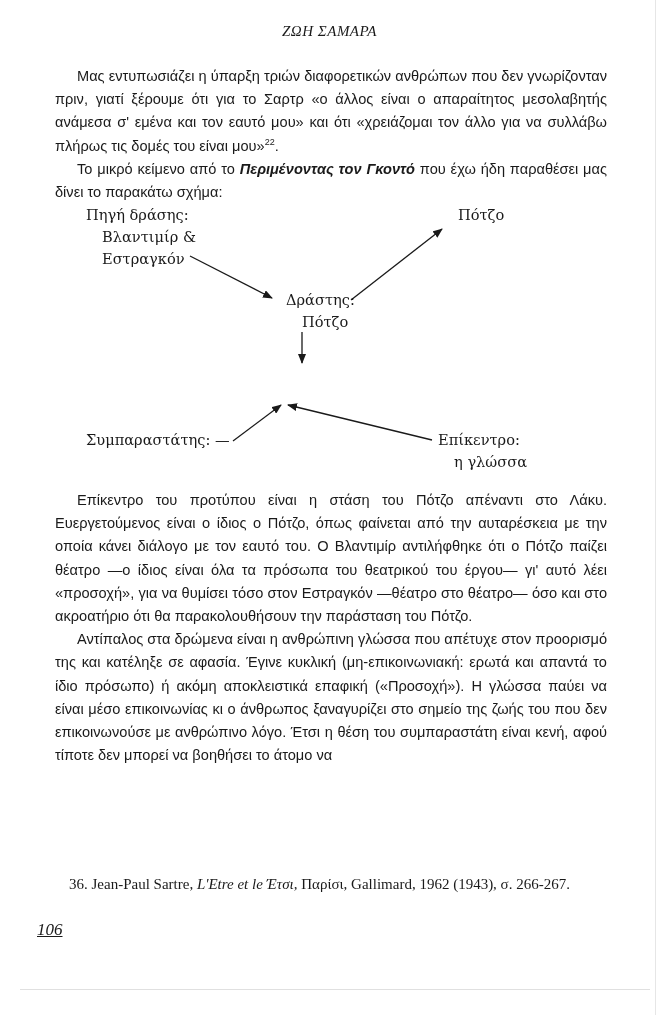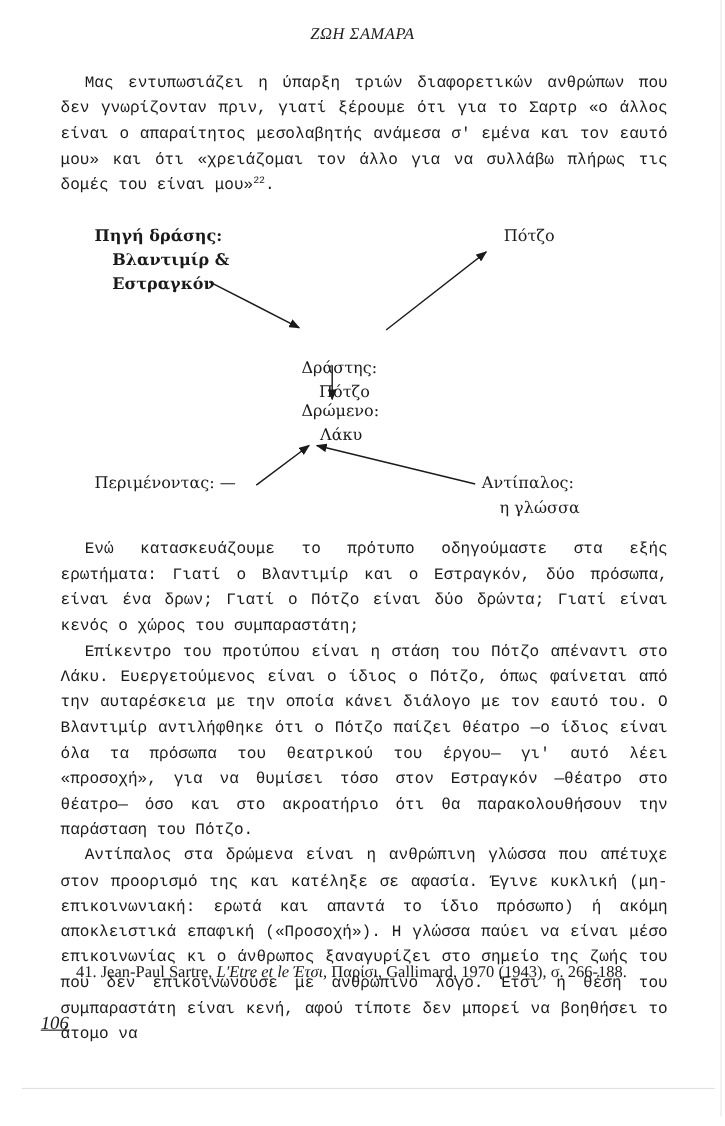--- a/index.html
+++ b/index.html
@@ -1,21 +1,21 @@
 <!DOCTYPE html>
 <html><head>
   <meta charset="utf-8">
   <style>
     html, body { margin: 0; padding: 0; background: #ffffff; }
     body { width: 659px; height: 1024px; position: relative; overflow: hidden; font-family: "DejaVu Serif", "Liberation Serif", serif; color: #1a1a1a; }
     .page { position: absolute; left: 0; top: 0; width: 659px; height: 998px; background: #fff; }
     .page-edge-right { position: absolute; right: 3px; top: 0; width: 1px; height: 1015px; background: #e6e6e6; }
     .page-edge-bottom { position: absolute; left: 20px; bottom: 8px; width: 630px; height: 1px; background: #e0e0e0; }
     .running-head { position: absolute; top: 23px; left: 0; width: 659px; text-align: center; font-family: "Liberation Serif", serif; font-style: italic; font-size: 15px; letter-spacing: 0.5px; }
-    .text-block { position: absolute; left: 55px; width: 552px; font-family: Liberation Mono, monospace; font-size: 14.6px; line-height: 23.2px; text-align: justify; }
+    .text-block { position: absolute; left: 55px; width: 552px; font-family: Liberation Sans, sans-serif; font-size: 14.6px; line-height: 23.2px; text-align: justify; }
     .text-block p { margin: 0; text-indent: 22px; }
     .para1 { top: 65px; }
     .para3 { top: 489px; }
     .text-block sup { font-size: 9px; line-height: 0; vertical-align: super; }
     .text-block em { font-style: italic; font-weight: bold; }
     .diagram { position: absolute; left: 0; top: 200px; width: 659px; height: 290px; }
     .diagram svg { position: absolute; left: 0; top: 0; }
     .node { position: absolute; font-family: "DejaVu Serif", serif; font-size: 14.6px; line-height: 22px; white-space: nowrap; }
     .node .role { display: block; }
     .node .value { display: block; }
@@ -27,20 +27,21 @@
 <body>
 
 <div class="page">
   <div class="page-edge-right"></div>
   <div class="page-edge-bottom"></div>
 
   <div class="running-head">ΖΩΗ ΣΑΜΑΡΑ</div>
 
   <div class="text-block para1">
     <p><span>Μας εντυπωσιάζει η ύπαρξη τριών διαφορετικών ανθρώπων που δεν γνωρίζονταν πριν, γιατί ξέρουμε ότι για το Σαρτρ «ο άλλος είναι ο απαραίτητος μεσολαβητής ανάμεσα σ' εμένα και τον εαυτό μου» και ότι «χρειάζομαι τον άλλο για να συλλάβω πλήρως τις δομές του είναι μου»</span><sup>22</sup><span>.</span></p>
+    <p><span>Το μικρό κείμενο από το </span><em>Περιμένοντας τον Γκοντό</em><span> που έχω ήδη παραθέσει μας δίνει το παρακάτω σχήμα:</span></p>
   </div>
 
   <div class="diagram">
     <svg width="659" height="290" viewBox="0 0 659 290">
       <defs>
         <marker id="ah" markerWidth="10" markerHeight="8" refX="9" refY="4" orient="auto" markerUnits="userSpaceOnUse">
           <path d="M0,0 L10,4 L0,8 Z" fill="#1a1a1a"></path>
         </marker>
       </defs>
 
@@ -48,58 +49,53 @@
 
       <line x1="351" y1="100" x2="442" y2="29" stroke="#1a1a1a" stroke-width="1.3" marker-end="url(#ah)"></line>
 
       <line x1="302" y1="132" x2="302" y2="163" stroke="#1a1a1a" stroke-width="1.3" marker-end="url(#ah)"></line>
 
       <line x1="233" y1="241" x2="281" y2="205" stroke="#1a1a1a" stroke-width="1.3" marker-end="url(#ah)"></line>
 
       <line x1="432" y1="240" x2="288" y2="205" stroke="#1a1a1a" stroke-width="1.3" marker-end="url(#ah)"></line>
     </svg>
 
-    <div class="node" style="left:86px; top:4px;font-weight:bold;">
+    <div class="node" style="left:86px; top:4px;">
       <span class="role">Πηγή δράσης:</span>
       <span class="value" style="padding-left:16px;">Βλαντιμίρ &amp;</span>
       <span class="value" style="padding-left:16px;">Εστραγκόν</span>
     </div>
 
     <div class="node" style="left:442px; top:4px;">
       <span class="value" style="padding-left:16px;">Πότζο</span>
     </div>
 
-    <div class="node" style="left:274px; top:89px;margin-top:35px;">
+    <div class="node" style="left:286px; top:89px;">
       <span class="role">Δράστης:</span>
       <span class="value" style="padding-left:16px;">Πότζο</span>
     </div>
 
-    <div class="node" style="left:274px; top:163px;">
-      <span class="role">Δρώμενο:</span>
-      <span class="value" style="padding-left:17px;">Λάκυ</span>
-    </div>
 
     <div class="node" style="left:86px; top:229px;">
-      <span>Περιμένοντας:</span>
+      <span>Συμπαραστάτης:</span>
       <span>—</span>
     </div>
 
     <div class="node" style="left:438px; top:229px;">
-      <span class="role">Αντίπαλος:</span>
+      <span class="role">Επίκεντρο:</span>
       <span class="value" style="padding-left:16px;">η γλώσσα</span>
     </div>
   </div>
 
   <div class="text-block para3">
-    <p>Ενώ κατασκευάζουμε το πρότυπο οδηγούμαστε στα εξής ερωτήματα: Γιατί ο Βλαντιμίρ και ο Εστραγκόν, δύο πρόσωπα, είναι ένα δρων; Γιατί ο Πότζο είναι δύο δρώντα; Γιατί είναι κενός ο χώρος του συμπαραστάτη;</p>
     <p>Επίκεντρο του προτύπου είναι η στάση του Πότζο απέναντι στο Λάκυ. Ευεργετούμενος είναι ο ίδιος ο Πότζο, όπως φαίνεται από την αυταρέσκεια με την οποία κάνει διάλογο με τον εαυτό του. Ο Βλαντιμίρ αντιλήφθηκε ότι ο Πότζο παίζει θέατρο —ο ίδιος είναι όλα τα πρόσωπα του θεατρικού του έργου— γι' αυτό λέει «προσοχή», για να θυμίσει τόσο στον Εστραγκόν —θέατρο στο θέατρο— όσο και στο ακροατήριο ότι θα παρακολουθήσουν την παράσταση του Πότζο.</p>
     <p>Αντίπαλος στα δρώμενα είναι η ανθρώπινη γλώσσα που απέτυχε στον προορισμό της και κατέληξε σε αφασία. Έγινε κυκλική (μη-επικοινωνιακή: ερωτά και απαντά το ίδιο πρόσωπο) ή ακόμη αποκλειστικά επαφική («Προσοχή»). Η γλώσσα παύει να είναι μέσο επικοινωνίας κι ο άνθρωπος ξαναγυρίζει στο σημείο της ζωής του που δεν επικοινωνούσε με ανθρώπινο λόγο. Έτσι η θέση του συμπαραστάτη είναι κενή, αφού τίποτε δεν μπορεί να βοηθήσει το άτομο να</p>
   </div>
 
   <div class="footnote">
-    <span>41.</span>
+    <span>36.</span>
     <span>Jean-Paul Sartre,</span>
     <em>L'Etre et le Έτσι,</em>
-    <span>Παρίσι, Gallimard, 1970 (1943), σ. 266-188.</span>
+    <span>Παρίσι, Gallimard, 1962 (1943), σ. 266-267.</span>
   </div>
 
   <div class="page-number">106</div>
 </div>
 
 </body></html>

